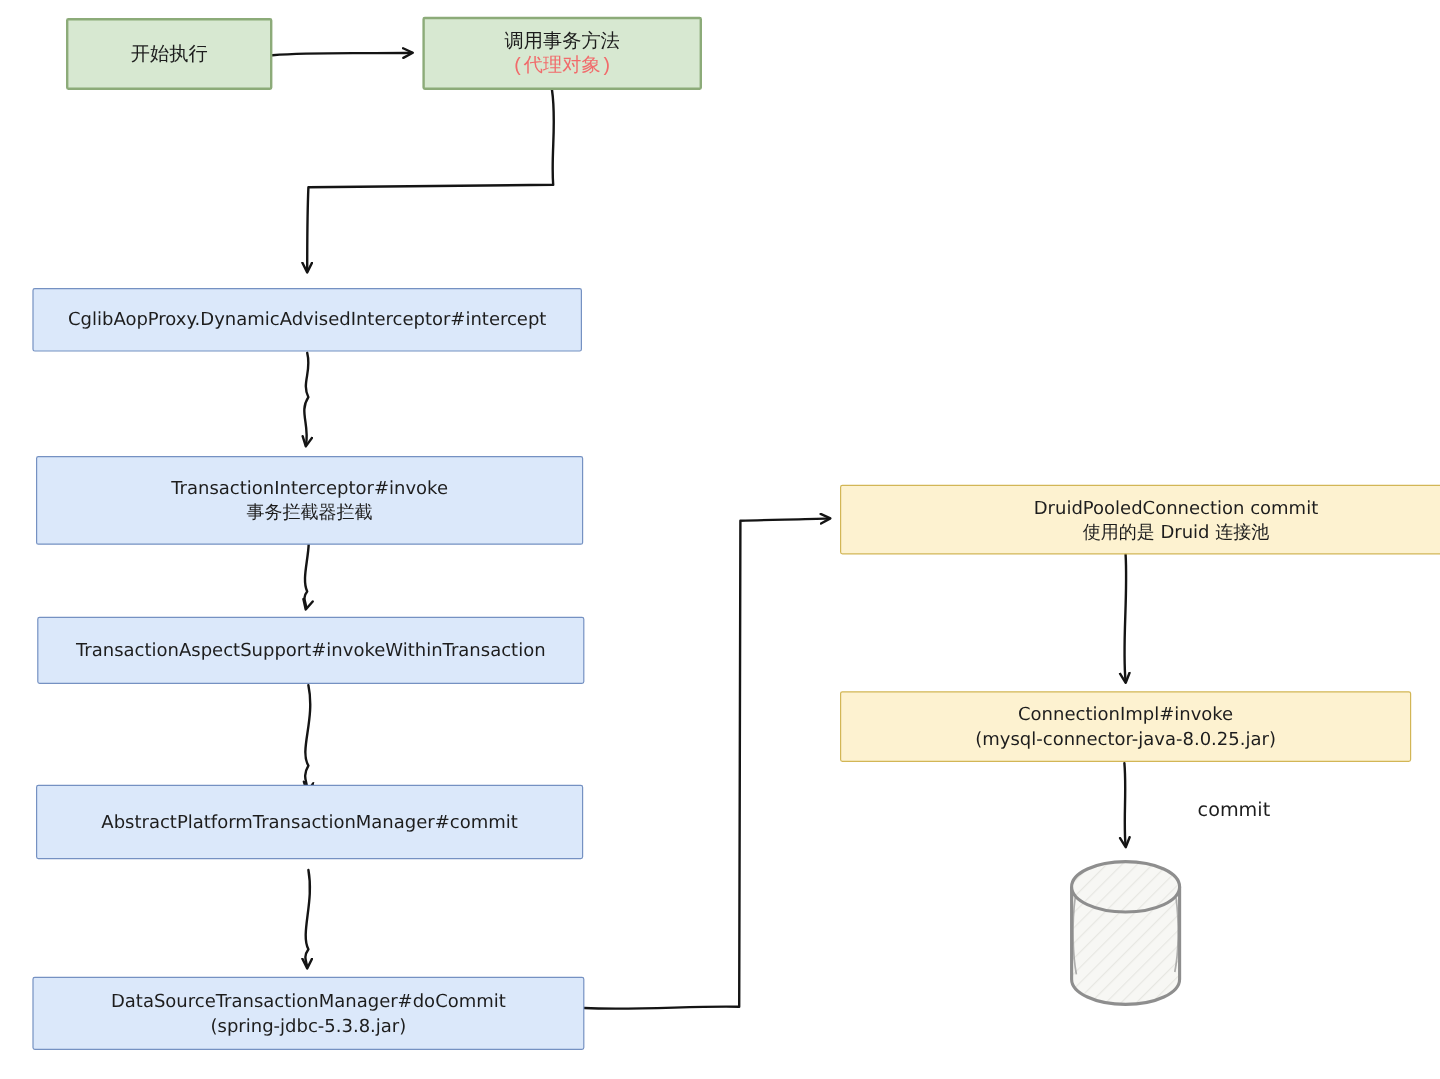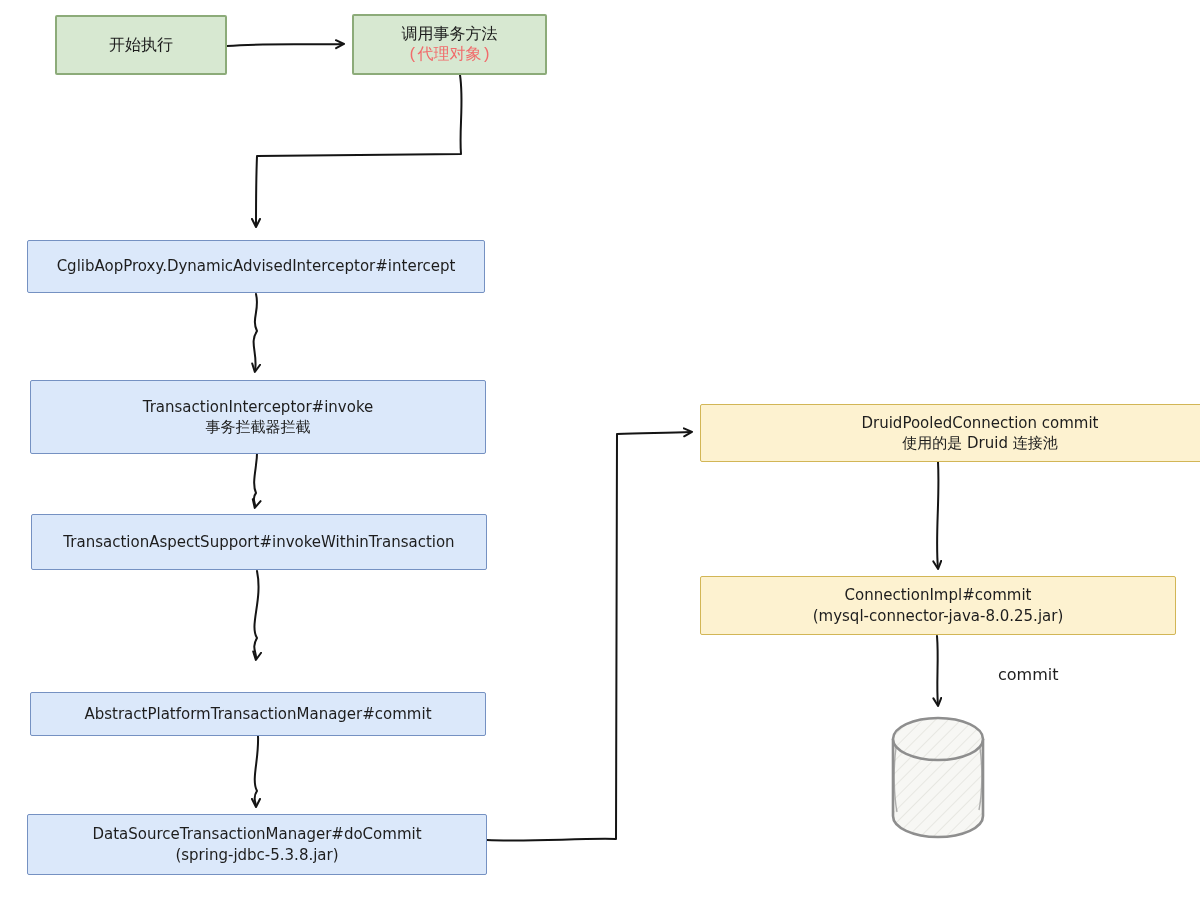--- a/index.html
+++ b/index.html
@@ -59,52 +59,52 @@
       <ellipse cx="938" cy="739" rx="45" ry="21" fill="url(#hatch)" stroke="#8e8e8e" stroke-width="2.6"></ellipse>
       <path d="M896 748 C893 770 894 796 897 812" fill="none" stroke="#8e8e8e" stroke-width="1.4" opacity="0.7"></path>
       <path d="M980 748 C983 770 982 795 979 810" fill="none" stroke="#8e8e8e" stroke-width="1.4" opacity="0.7"></path>
     </g>
   </svg>
 
   <div class="node green" style="left:55px;top:15px;width:172px;height:60px">
     <div class="t">开始执行</div>
   </div>
 
-  <div class="node green" style="left:352px;top:14px;width:195px;height:61px">
+  <div class="node green" style="left:352px;top:14px;width:233px;height:61px">
     <div class="t">调用事务方法</div>
     <div class="t sub-red">(代理对象)</div>
   </div>
 
   <div class="node blue" style="left:27px;top:240px;width:458px;height:53px">
     <div class="t">CglibAopProxy.DynamicAdvisedInterceptor#intercept</div>
   </div>
 
   <div class="node blue" style="left:30px;top:380px;width:456px;height:74px">
     <div class="t">TransactionInterceptor#invoke</div>
     <div class="t">事务拦截器拦截</div>
   </div>
 
   <div class="node blue" style="left:31px;top:514px;width:456px;height:56px">
     <div class="t">TransactionAspectSupport#invokeWithinTransaction</div>
   </div>
 
-  <div class="node blue" style="left:30px;top:692px;width:456px;height:44px">
+  <div class="node blue" style="left:30px;top:654px;width:456px;height:62px">
     <div class="t">AbstractPlatformTransactionManager#commit</div>
   </div>
 
   <div class="node blue" style="left:27px;top:814px;width:460px;height:61px">
     <div class="t">DataSourceTransactionManager#doCommit</div>
     <div class="t">(spring-jdbc-5.3.8.jar)</div>
   </div>
 
   <div class="node yellow" style="left:700px;top:404px;width:560px;height:58px">
     <div class="t">DruidPooledConnection commit</div>
     <div class="t">使用的是 Druid 连接池</div>
   </div>
 
   <div class="node yellow" style="left:700px;top:576px;width:476px;height:59px">
-    <div class="t">ConnectionImpl#commit</div>
+    <div class="t">ConnectionImpl#invoke</div>
     <div class="t">(mysql-connector-java-8.0.25.jar)</div>
   </div>
 
   <div class="free-label" style="left:998px;top:665px;text-align:right;">commit</div>
 
 </div>
 
 </body></html>

